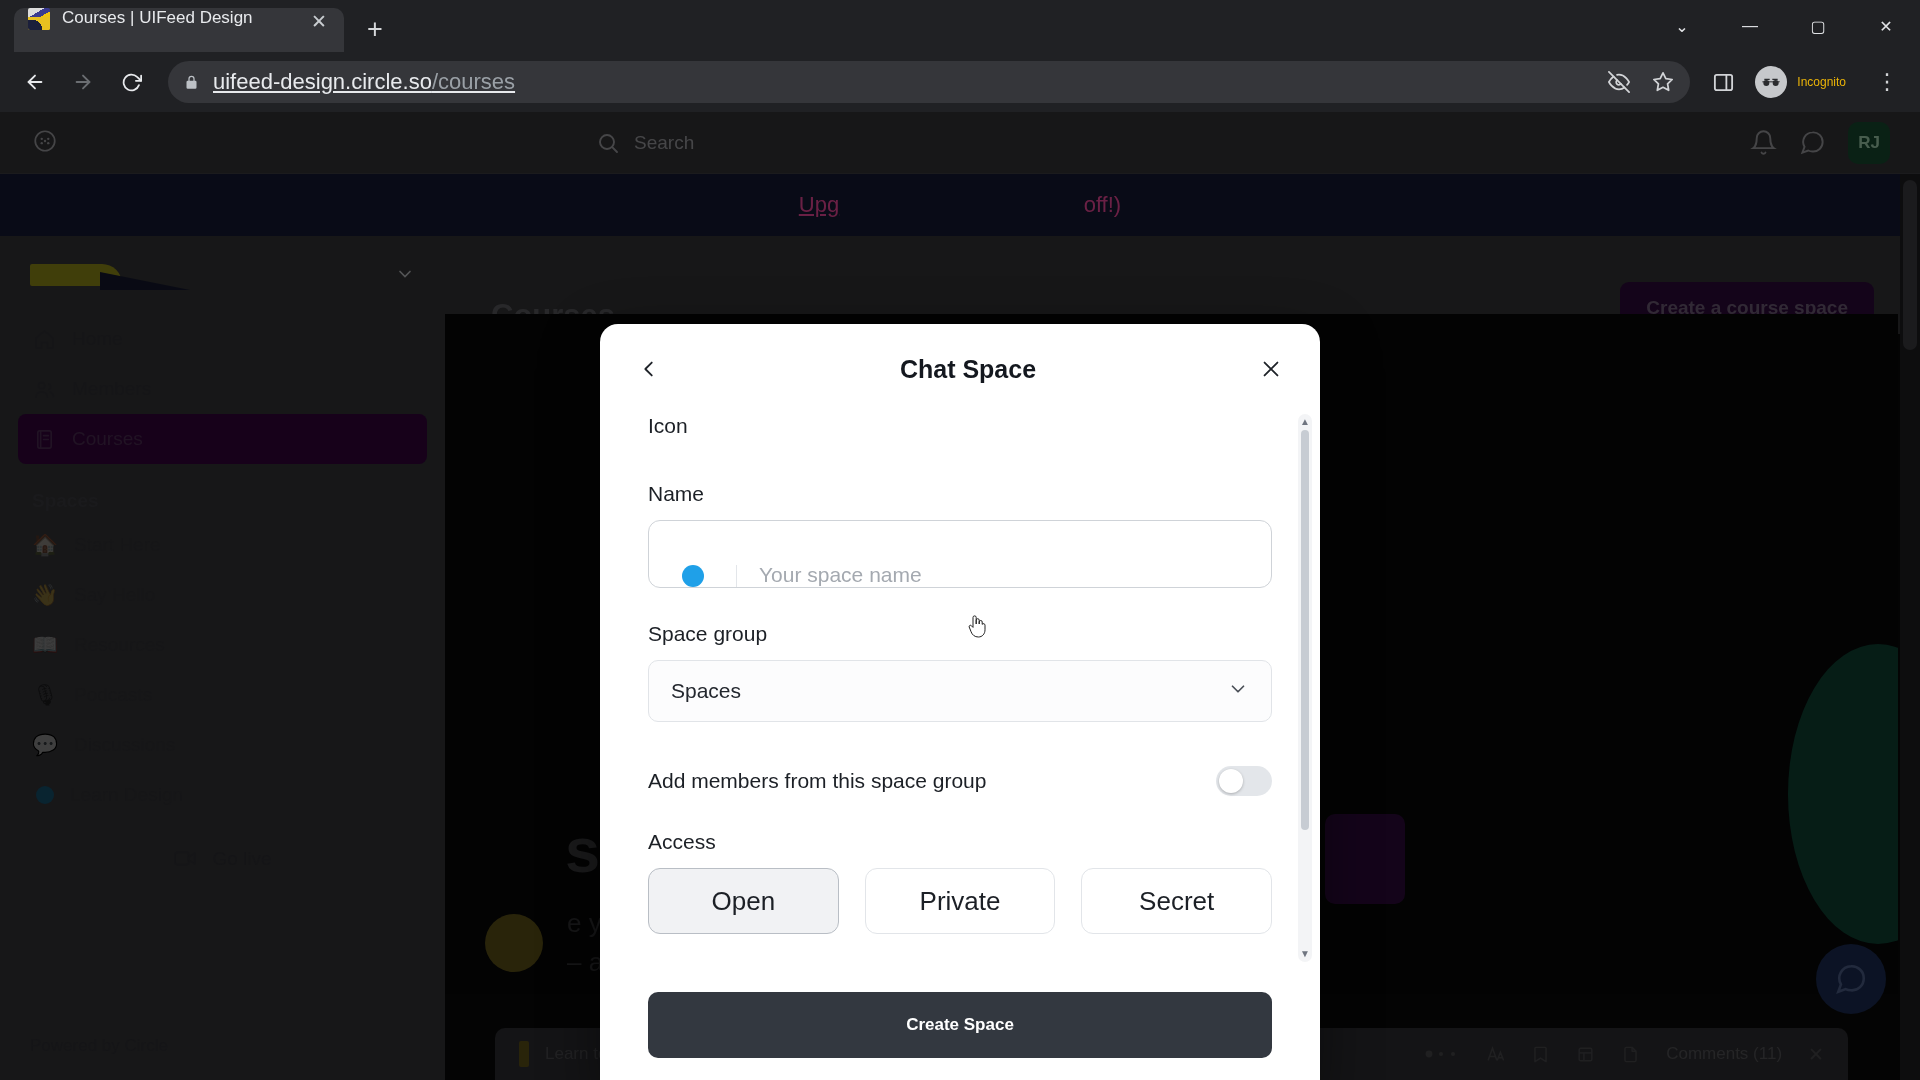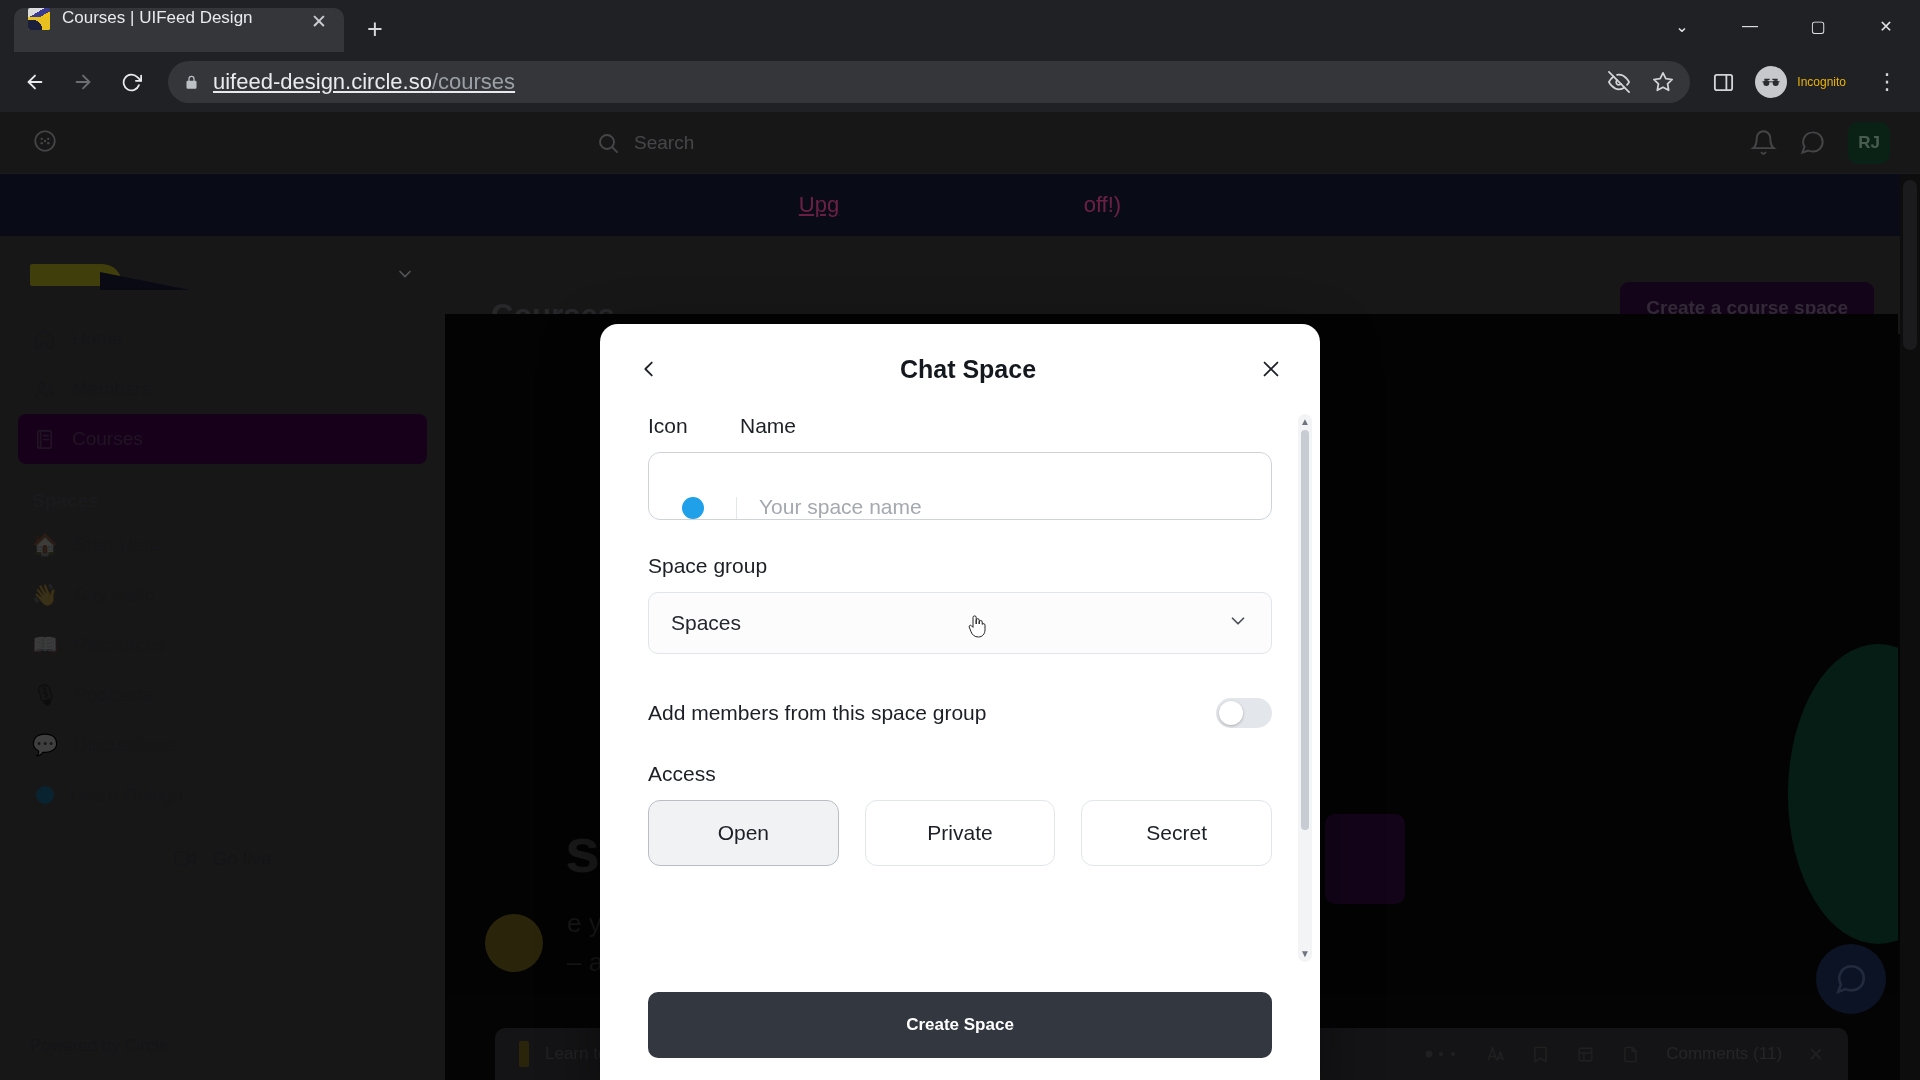--- a/index.html
+++ b/index.html
@@ -242,21 +242,21 @@
   .modal-back { color: #1f2329; display: flex; align-items: center; padding: 8px; }
   .modal-title {
     position: absolute; left: 16px; right: 0; text-align: center;
     font-size: 25px; font-weight: 700; color: #14181f;
     pointer-events: none;
   }
   .modal-close { margin-left: auto; color: #1f2329; display: flex; align-items: center; padding: 8px; }
 
   .modal-body { flex: 1; padding: 0 48px 0 48px; position: relative; overflow: hidden; }
 
-  .field-labels { display: flex; gap: 44px; margin-bottom: 14px; }
+  .field-labels { display: flex; gap: 44px; margin-bottom: 14px; flex-direction: column; }
   .field-label { font-size: 21px; color: #1c2026; }
   .field-label.icon-lbl { width: 48px; }
 
   .name-row {
     height: 68px; border: 1px solid #cfd3d8; border-radius: 12px;
     display: flex; align-items: flex-end; overflow: hidden; background: #fff;
   }
   .icon-cell {
     width: 88px; display: flex; align-items: center; justify-content: center;
     border-right: 1px solid #e3e6ea;
@@ -288,21 +288,21 @@
   }
   .toggle .knob {
     position: absolute; left: 3px; top: 3px; width: 24px; height: 24px;
     border-radius: 50%; background: #fff; box-shadow: 0 1px 3px rgba(0,0,0,.25);
   }
 
   .access-row { display: flex; gap: 26px; margin-top: 14px; }
   .access-btn {
     flex: 1; height: 66px; border-radius: 12px; border: 1px solid #e2e5e9;
     background: #fff; display: flex; align-items: center; justify-content: center;
-    font-size: 21px; color: #1c2026;
+    font-size: 26px; color: #1c2026;
   }
   .access-btn.selected { background: #f1f2f4; border-color: #b9bec5; }
 
   .modal-scroll {
     position: absolute; right: 8px; top: 0; width: 14px; height: 548px;
     background: #f3f4f6; border-radius: 7px;
     display: flex; flex-direction: column; align-items: center;
   }
   .modal-scroll .arrow { color: #6f7580; font-size: 10px; line-height: 1; padding: 3px 0; }
   .modal-scroll .track { flex: 1; width: 14px; position: relative; }

